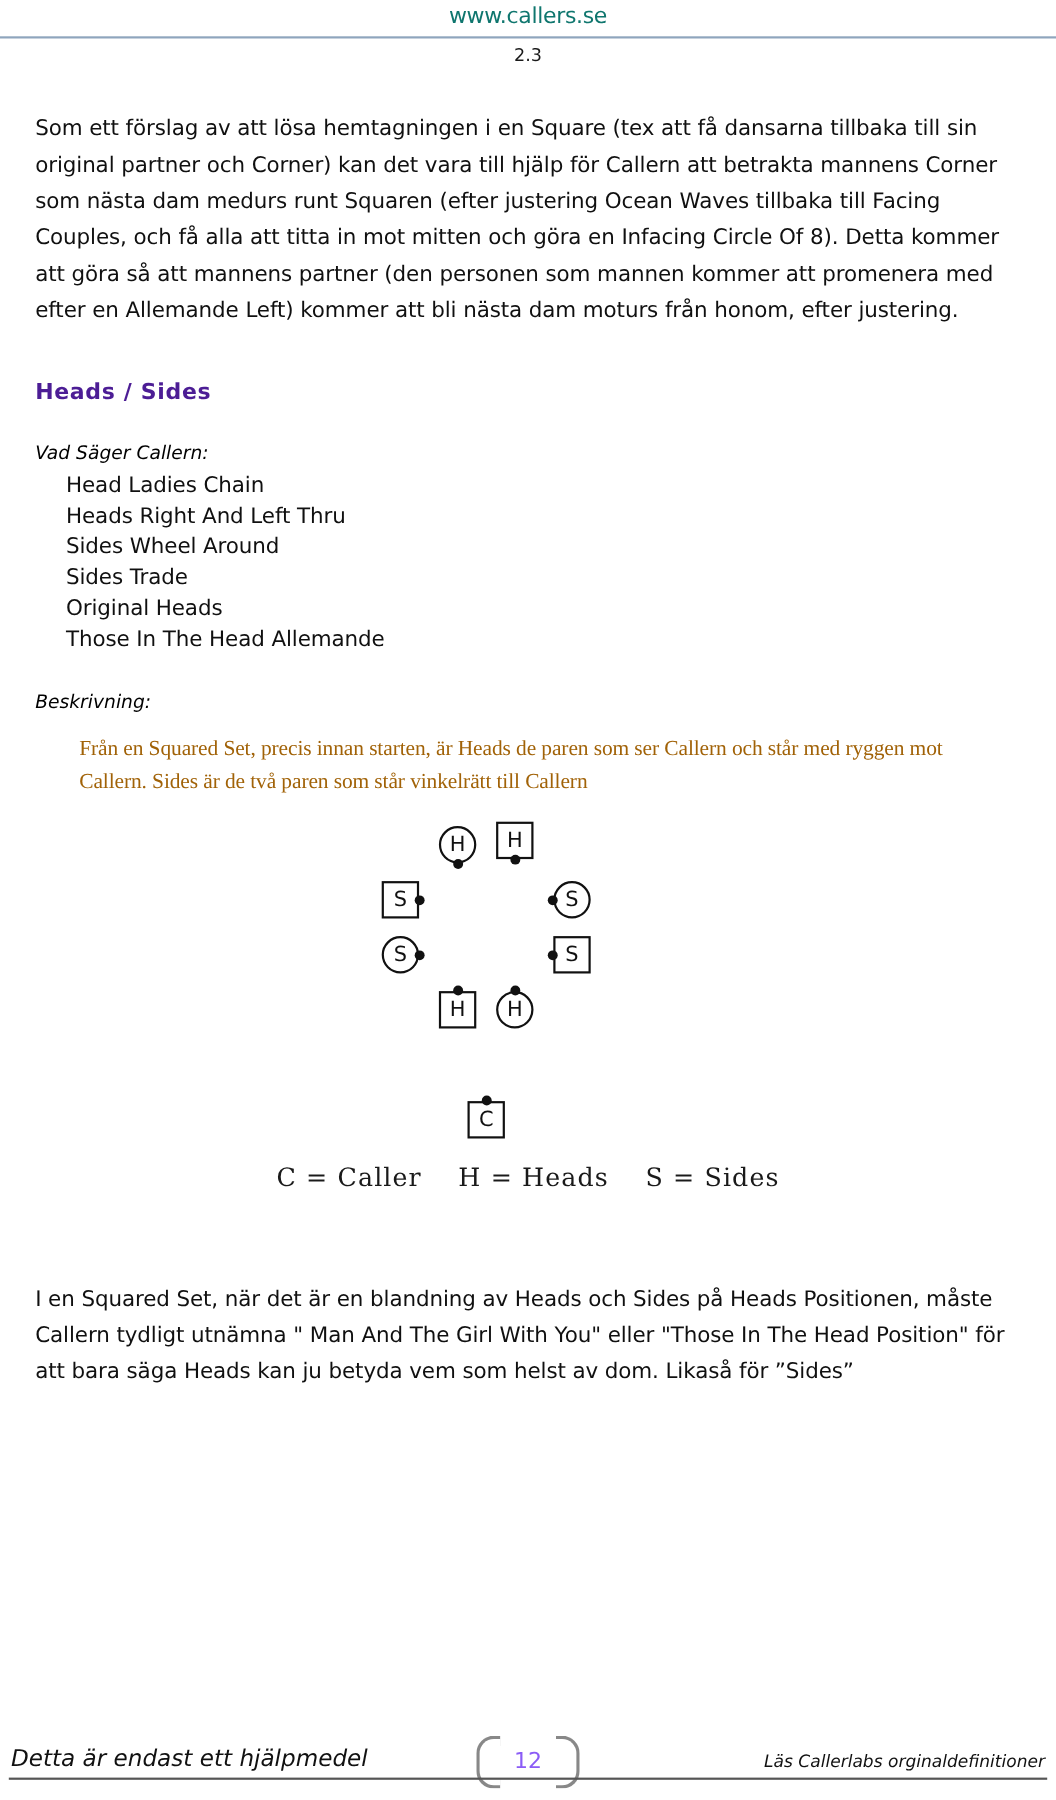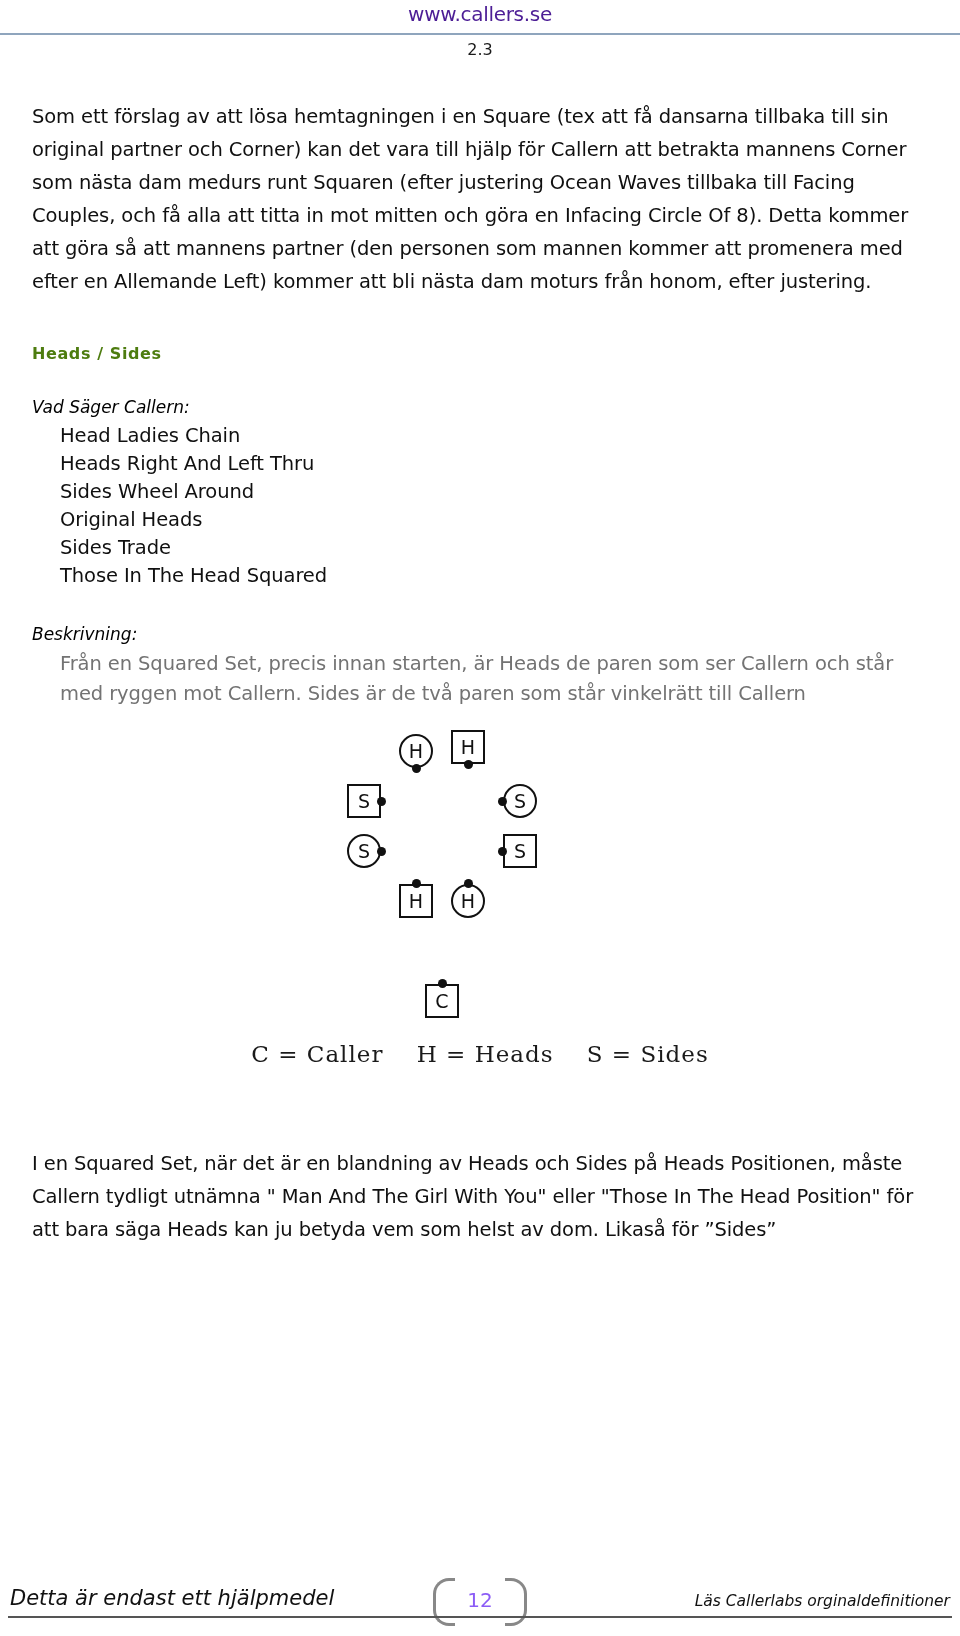--- a/index.html
+++ b/index.html
@@ -34,21 +34,21 @@
   .header-title {
     position: absolute;
     top: 2px;
     left: 0;
     width: 960px;
     text-align: center;
     font-family: "DejaVu Sans", sans-serif;
     font-size: 20px;
     font-weight: 400;
     letter-spacing: -0.3px;
-    color: #4c1d95;
+    color: #0f766e;
   }
   .header-rule {
     position: absolute;
     top: 33px;
     left: 0;
     width: 960px;
     height: 2px;
     background: #8fa5bd;
   }
 
@@ -77,24 +77,24 @@
     color: #101010;
     letter-spacing: -0.1px;
   }
 
   .spacer-lg { height: 46px; }
   .spacer-md { height: 30px; }
   .spacer-sm { height: 16px; }
 
   h2.section-heading {
     margin: 0;
-    font-size: 16px;
+    font-size: 20px;
     font-weight: bold;
     letter-spacing: 0.6px;
-    color: #4d7c0f;
+    color: #4c1d95;
   }
 
   .label-italic {
     font-size: 17px;
     font-style: italic;
     line-height: 29px;
     color: #000;
   }
 
   ul.call-list {
@@ -103,26 +103,27 @@
     list-style: none;
   }
   ul.call-list li {
     font-size: 19.5px;
     line-height: 28px;
     letter-spacing: -0.1px;
     color: #101010;
   }
 
   .desc-body {
-    margin: 0;
+    margin: 12px;
     padding-left: 28px;
     font-size: 19.5px;
     line-height: 30px;
     letter-spacing: -0.1px;
-    color: #737373;
+    color: #a16207;
+    font-family: Liberation Serif, serif;
   }
 
   
   .diagram {
     position: relative;
     width: 520px;
     height: 360px;
     margin: 14px auto 0 auto;
   }
   .dancer {
@@ -263,23 +264,23 @@
     <h2 class="section-heading">Heads / Sides</h2>
 
     <div class="spacer-md"></div>
 
     <div class="label-italic">Vad Säger Callern:</div>
 
     <ul class="call-list">
       <li>Head Ladies Chain</li>
       <li>Heads Right And Left Thru</li>
       <li>Sides Wheel Around</li>
+      <li>Sides Trade</li>
       <li>Original Heads</li>
-      <li>Sides Trade</li>
-      <li>Those In The Head Squared</li>
+      <li>Those In The Head Allemande</li>
     </ul>
 
     <div class="spacer-md"></div>
 
     <div class="label-italic">Beskrivning:</div>
     <p class="desc-body">Från en Squared Set, precis innan starten, är Heads de paren som ser Callern och står med ryggen mot Callern. Sides är de två paren som står vinkelrätt till Callern</p>
 
     <div class="diagram">
       <div id="dancers-layer">
           <div class="dancer circle" style="left: 176px; top: 8px;">

